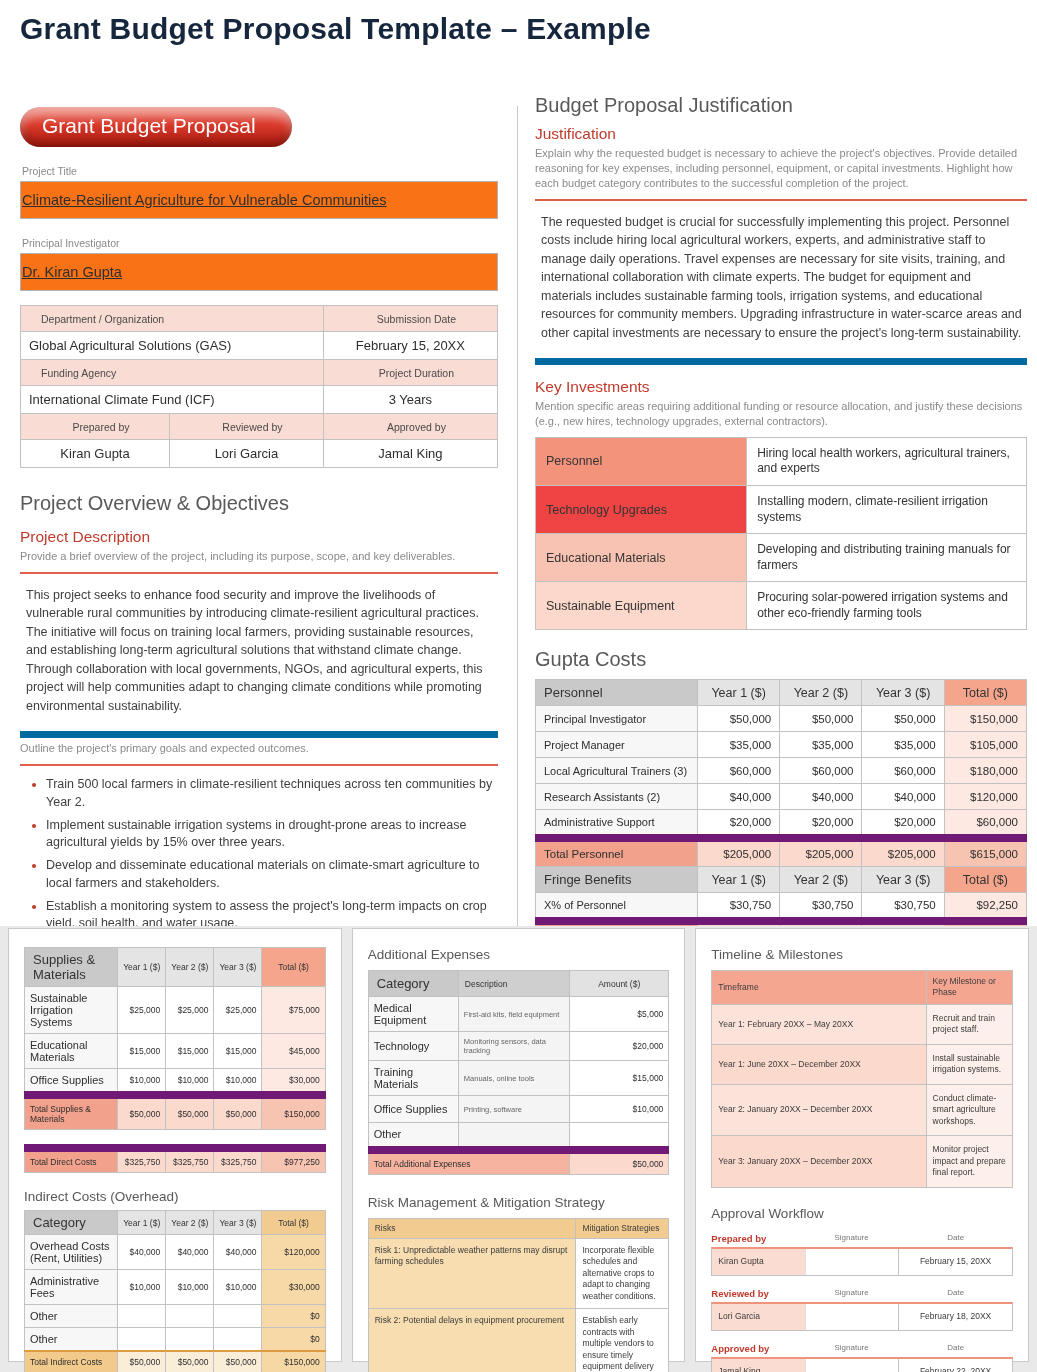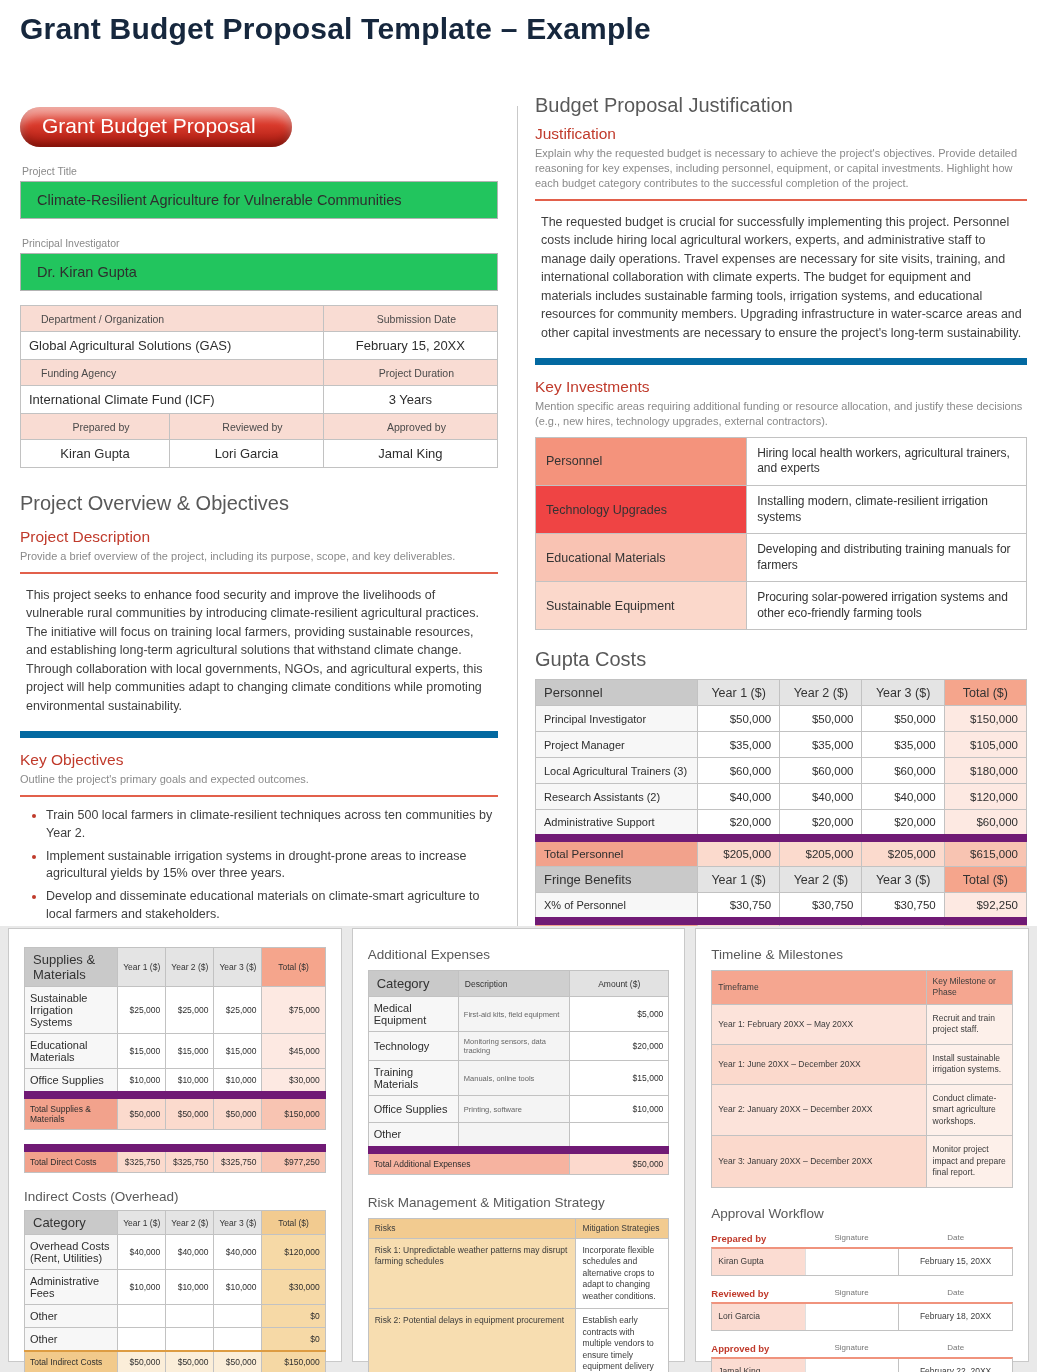--- a/index.html
+++ b/index.html
@@ -18,22 +18,22 @@
 
   .pill {
     display:inline-block; margin-top:11px; padding:7px 36px 9px 22px;
     font-size:21px; color:#fff; border-radius:22px;
     background:linear-gradient(180deg,#ef8478 0%, #d93a2c 45%, #a5170c 100%);
     box-shadow:inset 0 8px 10px rgba(255,255,255,.35), inset 0 -4px 8px rgba(0,0,0,.25);
   }
 
   .field-label { margin:18px 0 4px 2px; font-size:10.5px; color:#8a8a8a; }
   .field-box {
-    background:#22c55e; border:1px solid #b3b3b3; padding:10px 16px;
-    font-size:14.5px; color:#2e2e2e; min-height:38px;
+    background:#f97316; border:1px solid #b3b3b3; padding:10px 1px;
+    font-size:14.5px; color:#2e2e2e; min-height:38px;text-decoration:underline;
   }
 
   table { border-collapse:collapse; width:100%; }
   td { border:1px solid #c2c2c2; }
 
   
   .info-table { margin-top:14px; font-size:13px; color:#2e2e2e; }
   .info-table td { padding:6px 8px; height:26px; }
   .info-table .lab { background:#f9dcd3; font-size:10.5px; color:#4a4a4a;padding-left:20px; }
   .info-table .cen { text-align:center; }
@@ -193,21 +193,20 @@
         <td class="cen" colspan="4">Jamal King</td>
       </tr>
     </tbody>
       </table>
 
     <h2 class="h2 sec-gap">Project Overview &amp; Objectives</h2>
     <h3 class="h3red">Project Description</h3>
     <p class="hint">Provide a brief overview of the project, including its purpose, scope, and key deliverables.</p>
     <div class="body-block">This project seeks to enhance food security and improve the livelihoods of vulnerable rural communities by introducing climate-resilient agricultural practices. The initiative will focus on training local farmers, providing sustainable resources, and establishing long-term agricultural solutions that withstand climate change. Through collaboration with local governments, NGOs, and agricultural experts, this project will help communities adapt to changing climate conditions while promoting environmental sustainability.</div>
 
-    <h3 class="h3red">Key Objectives</h3>
     <p class="hint">Outline the project's primary goals and expected outcomes.</p>
     <ul class="objectives">
 
     <li>Train 500 local farmers in climate-resilient techniques across ten communities by Year 2.</li>
         <li>Implement sustainable irrigation systems in drought-prone areas to increase agricultural yields by 15% over three years.</li>
         <li>Develop and disseminate educational materials on climate-smart agriculture to local farmers and stakeholders.</li>
         <li>Establish a monitoring system to assess the project's long-term impacts on crop yield, soil health, and water usage.</li>
       </ul>
 
     <h2 class="h2 bs-head">Budget Summary</h2>

